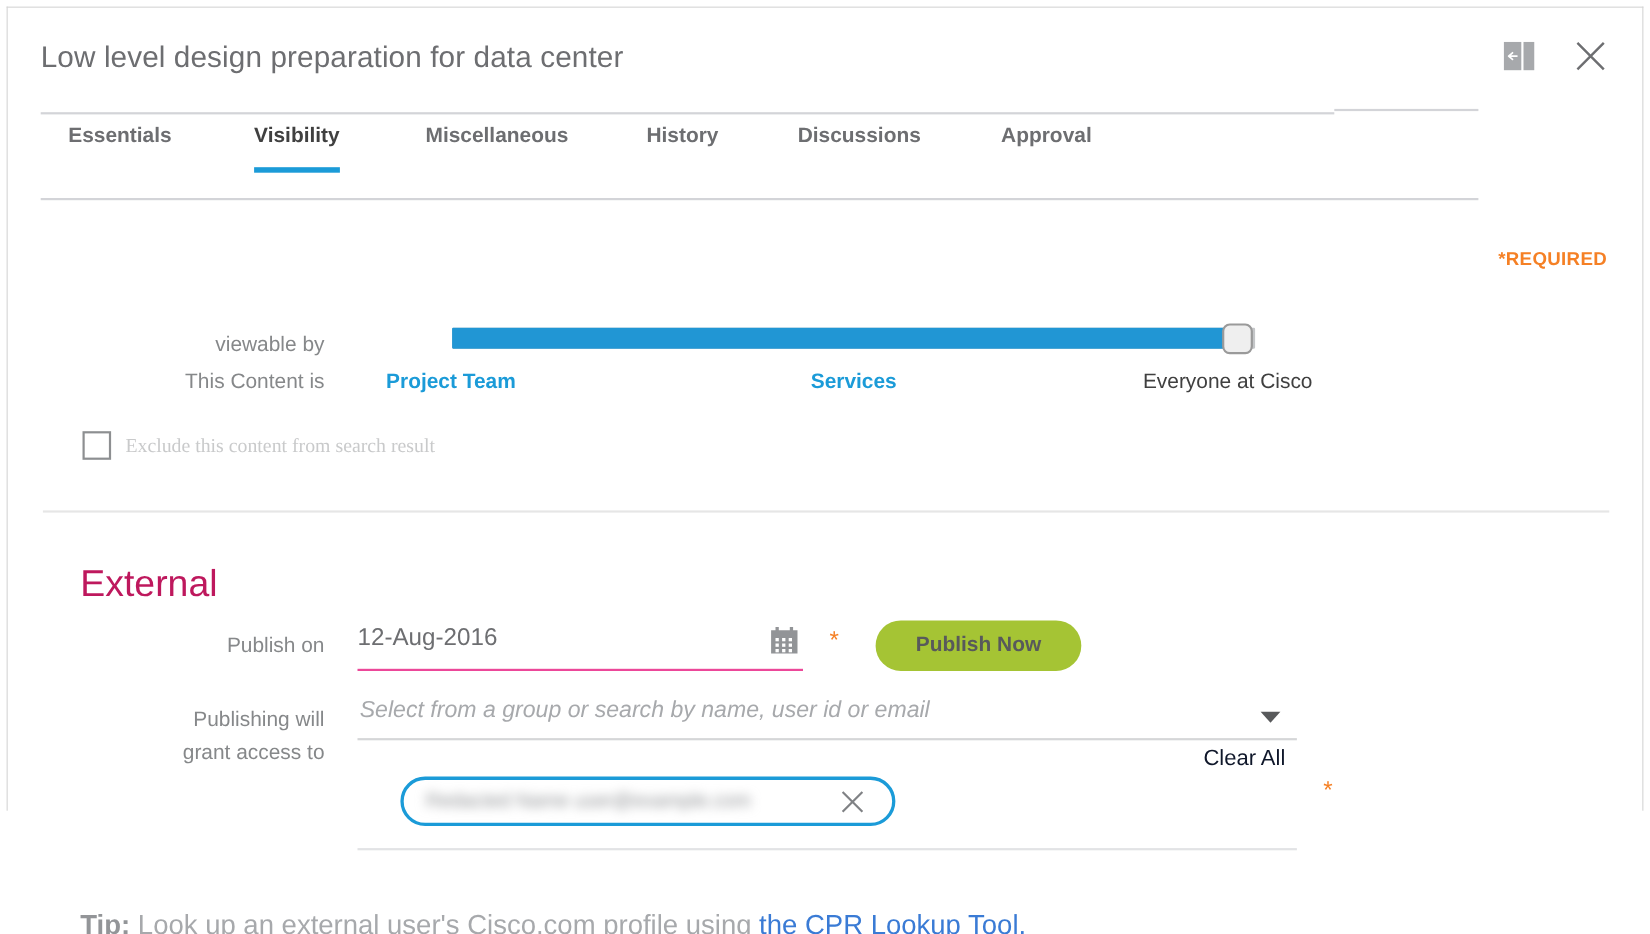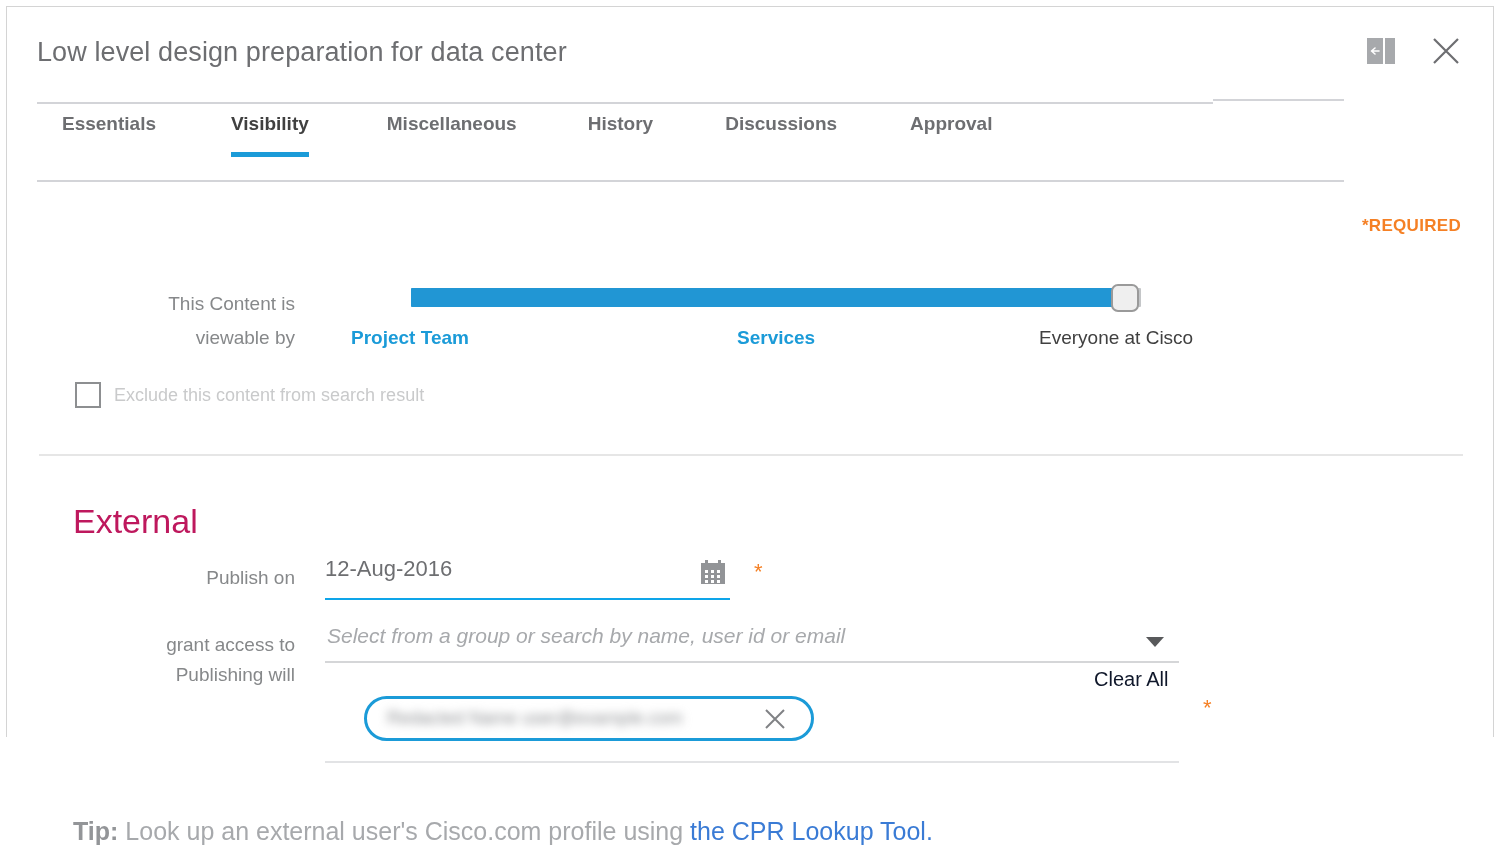--- a/index.html
+++ b/index.html
@@ -124,21 +124,21 @@
     bottom: 0;
     height: 5px;
     width: 100%;
     background: #1b9bd8;
   }
 
   
   .modal-body {
     position: absolute;
     left: 0;
-    top: 165px;
+    top: 175px;
     width: 100%;
     bottom: 0;
   }
 
   .required-note {
     position: absolute;
     right: 32px;
     top: 44px;
     font-size: 17px;
     font-weight: bold;
@@ -231,20 +231,21 @@
     height: 26px;
     border: 2px solid #8d8f91;
     background: #fff;
     cursor: pointer;
     flex: 0 0 auto;
   }
   .checkbox-label {
     font-size: 18px;
     color: #c9cacb;
     white-space: nowrap;
+    font-family: Liberation Serif, serif;
   }
 
   
   .divider {
     position: absolute;
     left: 32px;
     top: 282px;
     width: 1424px;
     height: 2px;
     background: #e6e6e6;
@@ -273,21 +274,21 @@
   
   .publish-row { left: 0; top: 380px; width: 100%; height: 60px; }
   .publish-label { left: 30px; top: 11px; width: 258px; }
 
   .date-field {
     position: absolute;
     left: 318px;
     top: 0;
     width: 405px;
     height: 48px;
-    border-bottom: 2px solid #0ea5e9;
+    border-bottom: 2px solid #ec4899;
   }
   .date-value {
     position: absolute;
     left: 0;
     top: 4px;
     font-size: 22px;
     color: #6d6e71;
     background: transparent;
     border: none;
     outline: none;
@@ -473,22 +474,22 @@
       </div>
     </div>
   </div>
 
   <div class="modal-body">
 
     <div class="required-note">*REQUIRED</div>
 
     <div class="vis-row">
       <div class="vis-label">
+        <div>viewable by</div>
         <div>This Content is</div>
-        <div>viewable by</div>
       </div>
 
       <div class="slider-wrap">
         <div class="slider-track">
           <div class="slider-fill"></div>
           <div class="slider-handle"></div>
         </div>
       </div>
 
       <div class="slider-ticks">
@@ -525,26 +526,27 @@
               <rect x="5" y="21" width="3" height="3"></rect>
               <rect x="11" y="21" width="3" height="3"></rect>
               <rect x="17" y="21" width="3" height="3"></rect>
             </g>
           </svg>
         </span>
       </div>
 
       <span class="asterisk asterisk-publish">*</span>
 
+      <button class="publish-now-btn">Publish Now</button>
     </div>
 
     <div class="field-row grant-row">
       <div class="field-label grant-label">
+        <div>Publishing will</div>
         <div>grant access to</div>
-        <div>Publishing will</div>
       </div>
 
       <div class="select-field">
         <span class="select-placeholder">Select from a group or search by name, user id or email</span>
         <span class="select-caret"></span>
       </div>
 
       <span class="asterisk asterisk-grant">*</span>
 
       <span class="clear-all">Clear All</span>

